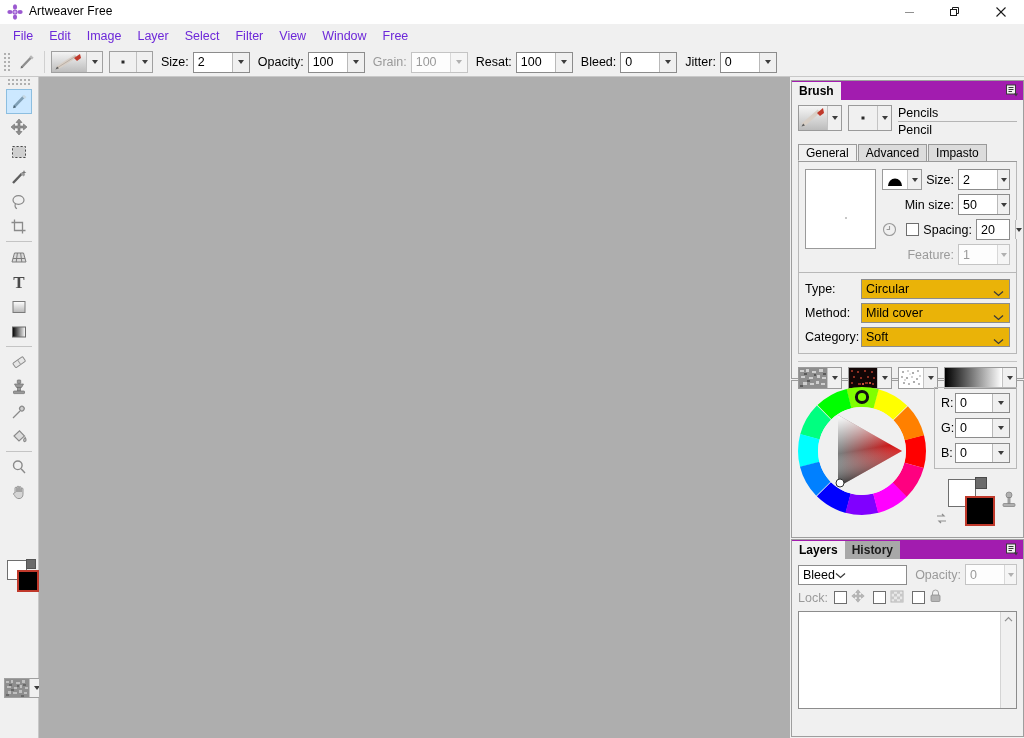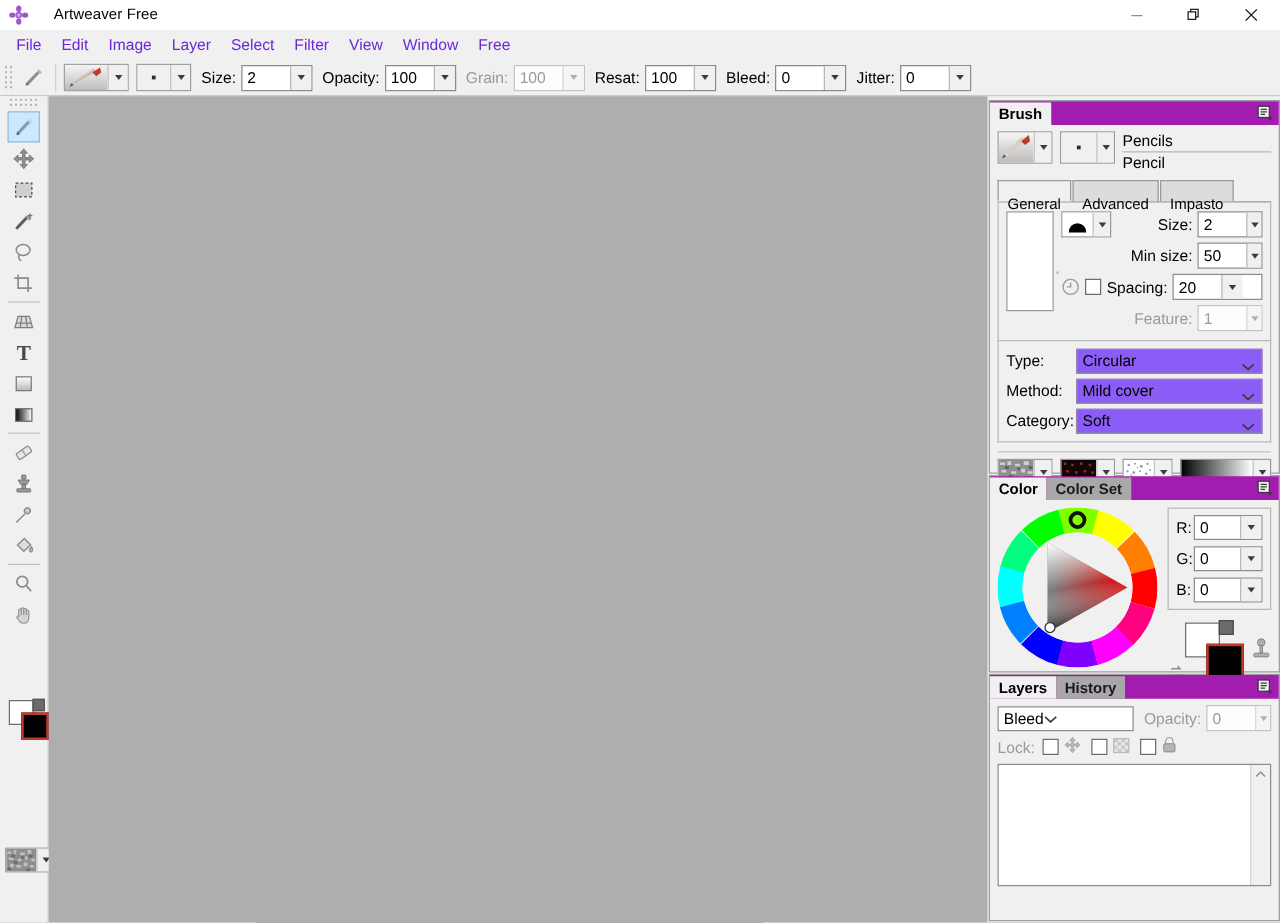--- a/index.html
+++ b/index.html
@@ -8,21 +8,21 @@
     font-family:"Liberation Sans", sans-serif;
     font-size:12px;color:#000;
     background:#f0f0f0;
     -webkit-font-smoothing:antialiased;
   }
   .app{position:relative;width:1024px;height:738px;background:#f0f0f0;}
 
   
   .titlebar{position:absolute;left:0;top:0;width:1024px;height:24px;background:#ffffff;}
   .title-icon{position:absolute;left:7px;top:4px;width:16px;height:16px;}
-  .title-text{position:absolute;left:43px;top:4px;font-size:12px;color:#000;letter-spacing:.1px;}
+  .title-text{position:absolute;left:29px;top:4px;font-size:12px;color:#000;letter-spacing:.1px;}
   .win-btns{position:absolute;right:0;top:0;height:24px;display:flex;}
   .win-btn{width:46px;height:24px;display:flex;align-items:center;justify-content:center;}
   .win-btn svg{display:block;}
 
   
   .menubar{position:absolute;left:0;top:24px;width:1024px;height:24px;background:#f0f0f0;display:flex;align-items:center;padding-left:5px;box-sizing:border-box;}
   .menu-item{padding:3px 8px;font-size:12.5px;color:#6d28d9;cursor:default;line-height:14px;}
 
   
   .optionsbar{position:absolute;left:0;top:48px;width:1024px;height:28px;background:#f0f0f0;border-bottom:1px solid #c8c8c8;display:flex;align-items:center;}
@@ -75,38 +75,38 @@
   
   .brush-row1{display:flex;align-items:flex-start;gap:6px;}
   .bcombo{display:flex;height:26px;border:1px solid #9a9a9a;box-sizing:border-box;background:#fff;}
   .bcombo .pv{width:28px;height:24px;display:block;}
   .bcombo .ar{width:13px;background:#f0f0f0;border-left:1px solid #c4c4c4;display:flex;align-items:center;justify-content:center;}
   .brush-names{flex:1;padding-top:1px;}
   .bn1{font-size:12.5px;border-bottom:1px solid #b5b5b5;padding-bottom:1px;line-height:14px;}
   .bn2{font-size:12.5px;line-height:15px;padding-top:1px;}
 
   .tabs{display:flex;margin-top:6px;border-bottom:1px solid #9a9a9a;height:17px;}
-  .tab{padding:11px 7px 0 7px;font-size:12px;background:#dcdcdc;border:1px solid #9a9a9a;border-bottom:none;margin-right:1px;box-sizing:border-box;height:17px;line-height:15px;}
+  .tab{padding:1px 7px 0 7px;font-size:12px;background:#dcdcdc;border:1px solid #9a9a9a;border-bottom:none;margin-right:1px;box-sizing:border-box;height:17px;line-height:15px;}
   .tab.sel{background:#f0f0f0;border-bottom:1px solid #f0f0f0;margin-bottom:-1px;}
 
   .gsec{border:1px solid #b8b8b8;border-top:none;padding:7px 6px;display:flex;gap:6px;}
   .preview{width:80px;height:80px;background:#fff;border:1px solid #9a9a9a;box-sizing:border-box;position:relative;}
   .preview .dot{position:absolute;left:39px;top:47px;width:2px;height:2px;background:#b5b5b5;border-radius:50%;}
   .gright{flex:1;}
   .grow{display:flex;align-items:center;justify-content:flex-end;gap:4px;margin-bottom:4px;height:21px;}
   .glabel{font-size:12.5px;}
   .glabel.dis{color:#9a9a9a;}
   .shapebox{display:flex;height:21px;border:1px solid #9a9a9a;box-sizing:border-box;background:#fff;margin-right:auto;}
   .shapebox .pv{width:24px;height:19px;display:block;}
   .shapebox .ar{width:13px;background:#f0f0f0;border-left:1px solid #c4c4c4;display:flex;align-items:center;justify-content:center;}
   .chk{width:13px;height:13px;border:1px solid #6e6e6e;background:#fff;box-sizing:border-box;}
 
   .selrow{display:flex;align-items:center;margin-bottom:4px;}
   .sellabel{width:56px;font-size:12.5px;}
-  .selbox{flex:1;height:20px;border:1px solid #8c8c8c;background:#8b5cf6;box-sizing:border-box;display:flex;align-items:center;padding-left:4px;font-size:12.5px;position:relative;}
+  .selbox{flex:1;height:20px;border:1px solid #8c8c8c;background:#eab308;box-sizing:border-box;display:flex;align-items:center;padding-left:4px;font-size:12.5px;position:relative;}
   .selbox .chev{position:absolute;right:5px;top:6px;}
 
   .swrow{display:flex;gap:6px;margin-top:7px;padding-top:5px;border-top:1px solid #c4c4c4;}
   .swbox{display:flex;height:22px;border:1px solid #9a9a9a;box-sizing:border-box;background:#fff;}
   .swbox .pv{display:block;height:20px;}
   .swbox .ar{width:13px;background:#f0f0f0;border-left:1px solid #c4c4c4;display:flex;align-items:center;justify-content:center;}
 
   
   .colorbody{display:flex;padding:6px;}
   .wheel-wrap{position:relative;width:128px;height:128px;}
@@ -537,21 +537,21 @@
 
             <div class="grow">
               <span style="margin-right:auto;display:flex;align-items:center;">
                 <svg width="15" height="15" viewBox="0 0 15 15" fill="none" stroke="#9a9a9a" stroke-width="1.1">
                   <circle cx="7.5" cy="7.5" r="6"></circle>
                     <path d="M7.5 4 V7.5 H4.6"></path>
                 </svg>
               </span>
               <span class="chk"></span>
               <span class="glabel">Spacing:</span>
-              <span class="numbox" style="width:72px;">
+              <span class="numbox" style="width:34px;">
                 <span class="val">20</span>
                 <span class="spin">
                     <i class="caret"></i>
                   </span>
               </span>
             </div>
 
             <div class="grow" style="margin-bottom:0;">
               <span class="glabel dis">Feature:</span>
               <span class="numbox dis" style="width:52px;">
@@ -706,33 +706,20 @@
             <span class="ar">
                 <i class="caret"></i>
               </span>
           </span>
         </div>
 
       </div>
     </div>
 
     <div class="panel" style="height:158px;margin-top:1px;">
-      <div class="panel-head">
-        <div class="ptab sel">Color</div>
-        <div class="ptab">Color Set</div>
-        <div class="panel-menu">
-          <svg width="14" height="13" viewBox="0 0 14 13">
-            <rect x="1.5" y="1" width="9" height="9" fill="#f0f0f0" stroke="#3a3a3a" stroke-width="1"></rect>
-            <line x1="3.5" y1="3.5" x2="8.5" y2="3.5" stroke="#3a3a3a"></line>
-              <line x1="3.5" y1="5.5" x2="8.5" y2="5.5" stroke="#3a3a3a"></line>
-              <line x1="3.5" y1="7.5" x2="7" y2="7.5" stroke="#3a3a3a"></line>
-            <polygon points="9,9.5 13,9.5 11,12.5" fill="#3a3a3a"></polygon>
-          </svg>
-        </div>
-      </div>
       <div class="colorbody">
         <div class="wheel-wrap">
           <svg width="128" height="128" viewBox="0 0 128 128">
             <defs>
               <radialGradient id="hole">
                   <stop offset="0" stop-color="#fff"></stop>
                 </radialGradient>
               <linearGradient id="triA" x1="0.05" y1="0.5" x2="1" y2="0.5">
                 <stop offset="0" stop-color="#7b7b7b"></stop>
                   <stop offset="1" stop-color="#e00000"></stop>

